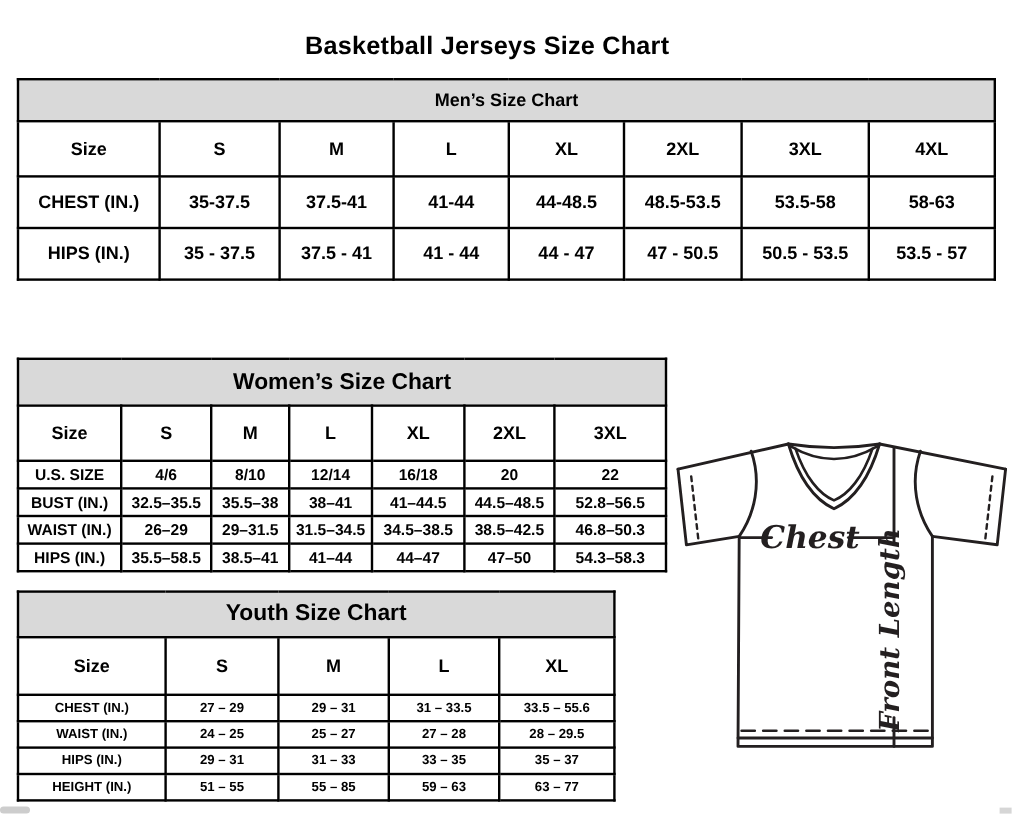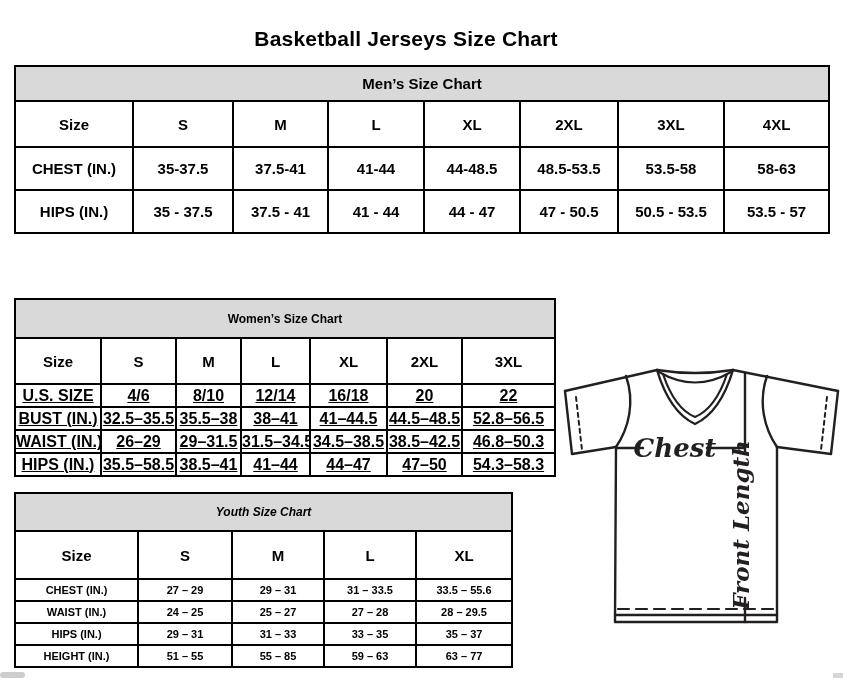--- a/index.html
+++ b/index.html
@@ -13,40 +13,40 @@
     font-size:21px; font-weight:bold; letter-spacing:0.2px;margin-top:20px;
   }
   table.size-table {
     position:absolute; border-collapse:collapse; table-layout:fixed;
     background:#fff;
   }
   table.size-table th, table.size-table td {
     border:2px solid #000; text-align:center; vertical-align:middle;
     font-weight:bold; padding:0; overflow:hidden; white-space:nowrap;
   }
-  .caption-cell { background:#d9d9d9; font-size:12px; }
+  .caption-cell { background:#d9d9d9; font-size:19px; }
 
   
   table.men { left:14px; top:65px; width:814px; }
   table.men tr.caption-row { height:35px; }
   table.men tr.cols-row    { height:46px; }
   table.men tbody tr       { height:43px; }
   table.men th, table.men td { font-size:15px;margin-top:36px; }
 
   
   table.women { left:14px; top:298px; width:540px; }
   table.women tr.caption-row { height:39px; }
   table.women tr.cols-row    { height:46px; }
   table.women tbody tr       { height:23px; }
   table.women tr.cols-row th { font-size:15px; }
-  table.women tbody td, table.women tbody th { font-size:16px;text-decoration:underline; }
+  table.women tbody td, table.women tbody th { font-size:13px; }
 
   
   table.youth { left:14px; top:492px; width:497px; }
-  table.youth tr.caption-row { height:38px;font-style:italic; }
+  table.youth tr.caption-row { height:38px; }
   table.youth tr.cols-row    { height:48px; }
   table.youth tbody tr       { height:22px; }
   table.youth tr.cols-row th { font-size:15px; }
   table.youth tbody td, table.youth tbody th { font-size:11px; }
 
   
   .jersey-wrap { position:absolute; left:560px; top:360px; width:283px; height:272px; }
   .jersey-wrap svg { display:block; }
   .diagram-text {
     font-family:"DejaVu Serif","Liberation Serif",serif;

